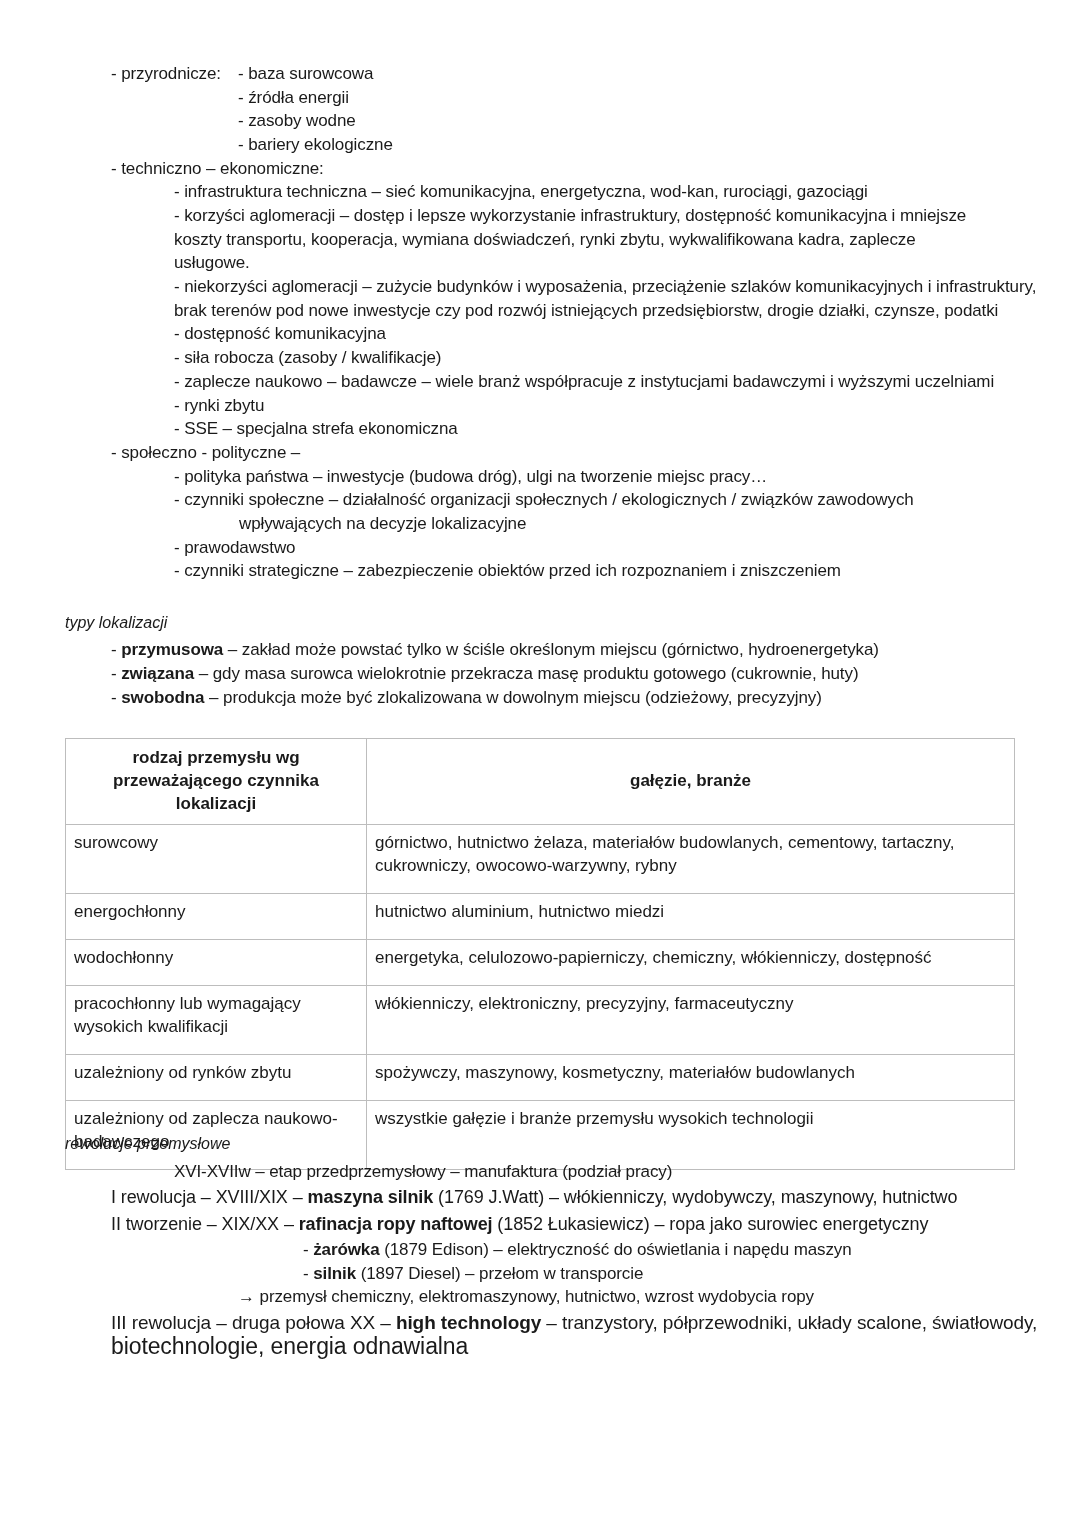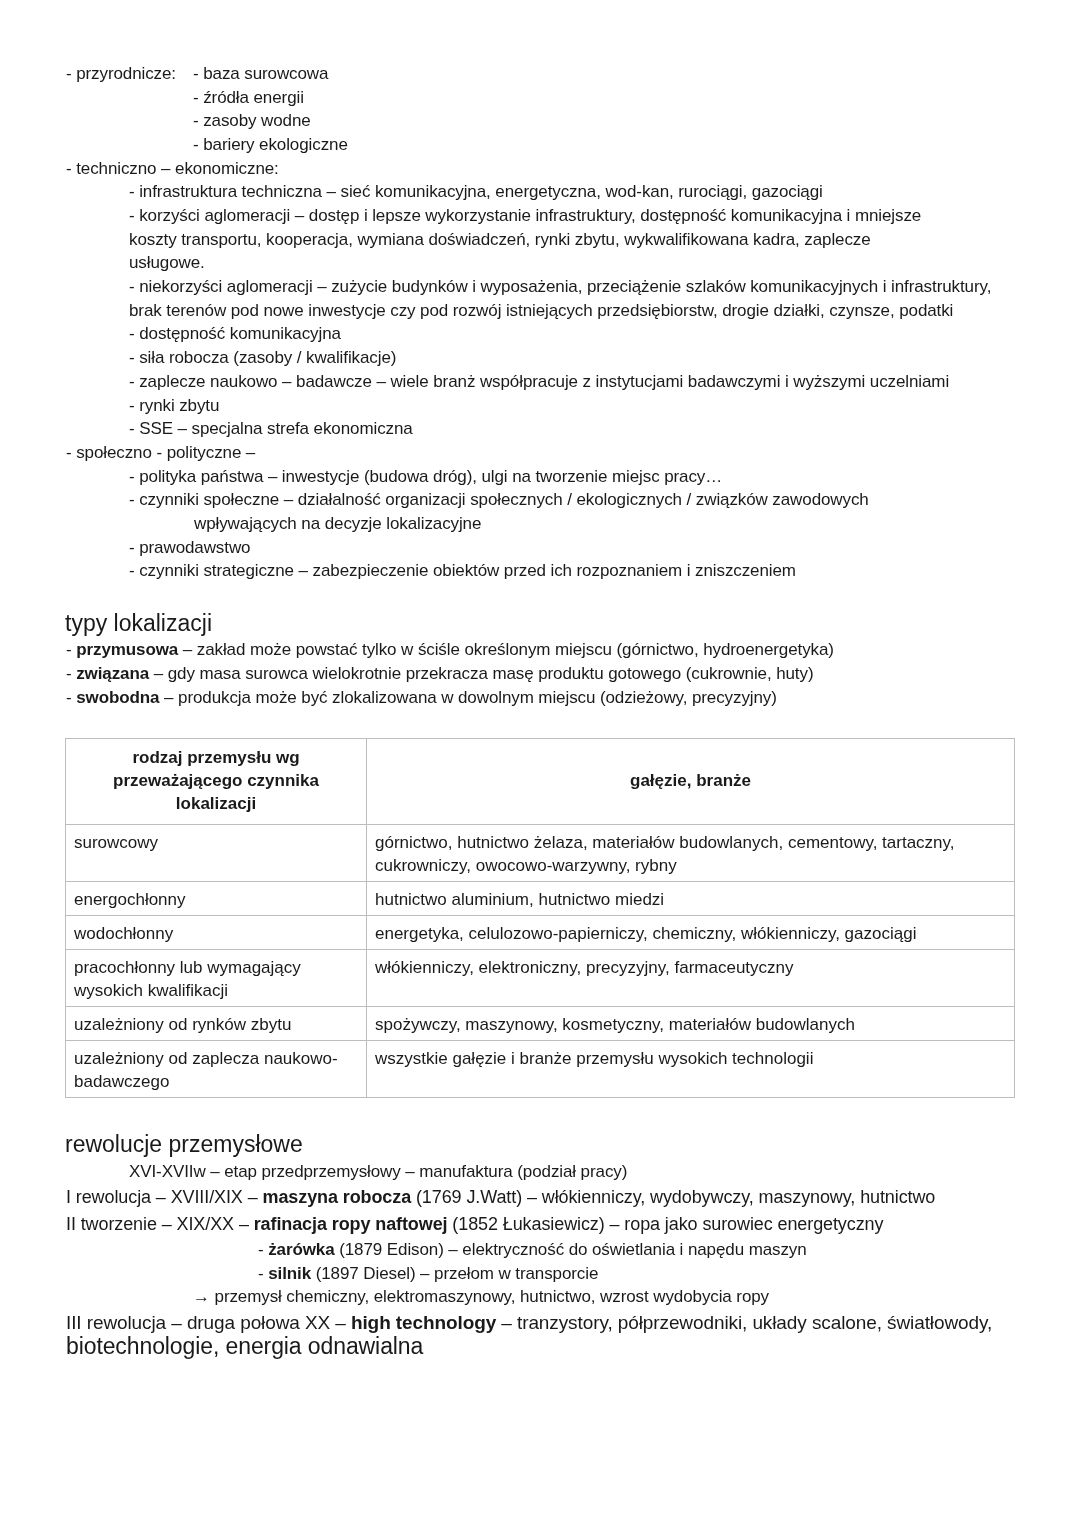--- a/index.html
+++ b/index.html
@@ -2,30 +2,30 @@
 <html><head>
   <meta charset="utf-8">
   <style>
     html, body { margin: 0; padding: 0; background: #ffffff; }
     body {
       width: 1080px; height: 1528px; position: relative; overflow: hidden;
       font-family: "Liberation Sans", "DejaVu Sans", sans-serif;
       color: #1a1a1a;
     }
     .page { position: absolute; left: 0; top: 0; width: 1080px; height: 1528px; }
-    .ln { position: absolute; white-space: nowrap; font-size: 17px; line-height: 23px; letter-spacing: -0.1px; }
+    .ln { position: absolute; white-space: nowrap; font-size: 17px; line-height: 23px; letter-spacing: -0.1px; margin-left: 45px; }
     .sm { font-size: 17px; }
-    .h { position: absolute; font-size: 23px; line-height: 28px; white-space: nowrap; }
+    .h { position: absolute; font-size: 16px; line-height: 28px; white-space: nowrap; font-style: italic; }
     b { font-weight: bold; }
     .tbl {
       position: absolute; left: 65px; top: 738px; width: 950px;
       border-collapse: collapse; font-size: 17px; line-height: 23px; border-radius: 20px;
     }
     .tbl td, .tbl th {
-      border: 1.5px solid #bdbdbd; vertical-align: top; padding: 6px 8px 4px 8px;
+      border: 1.5px solid #bdbdbd; vertical-align: top; padding: 6px 8px 16px 8px;
       font-weight: normal; text-align: left;
     }
     .tbl th { font-weight: bold; text-align: center; vertical-align: middle; padding: 2px 8px 4px 8px; }
     .tbl .c1 { width: 284px; }
     .tbl tr.hdr { height: 86px; }
   </style>
 </head>
 <body>
 
 <div class="page">
@@ -70,40 +70,40 @@
     <tr>
       <td>surowcowy</td>
       <td>górnictwo, hutnictwo żelaza, materiałów budowlanych, cementowy, tartaczny, cukrowniczy, owocowo-warzywny, rybny</td>
     </tr>
     <tr>
       <td>energochłonny</td>
       <td>hutnictwo aluminium, hutnictwo miedzi</td>
     </tr>
     <tr>
       <td>wodochłonny</td>
-      <td>energetyka, celulozowo-papierniczy, chemiczny, włókienniczy, gazociągi</td>
+      <td>energetyka, celulozowo-papierniczy, chemiczny, włókienniczy, dostępność</td>
     </tr>
     <tr>
       <td>pracochłonny lub wymagający wysokich kwalifikacji</td>
       <td>włókienniczy, elektroniczny, precyzyjny, farmaceutyczny</td>
     </tr>
     <tr>
       <td>uzależniony od rynków zbytu</td>
       <td>spożywczy, maszynowy, kosmetyczny, materiałów budowlanych</td>
     </tr>
     <tr>
       <td>uzależniony od zaplecza naukowo-badawczego</td>
       <td>wszystkie gałęzie i branże przemysłu wysokich technologii</td>
     </tr>
   </tbody>
     </table>
 
   <div class="h" style="left:65px;top:1130px">rewolucje przemysłowe</div>
   <div class="ln" style="left:129px;top:1160px">XVI-XVIIw – etap przedprzemysłowy – manufaktura (podział pracy)</div>
-  <div class="ln" style="left:66px;top:1186px;font-size:18px"><span>I rewolucja – XVIII/XIX – </span><b>maszyna robocza</b><span> (1769 J.Watt) – włókienniczy, wydobywczy, maszynowy, hutnictwo</span></div>
+  <div class="ln" style="left:66px;top:1186px;font-size:18px"><span>I rewolucja – XVIII/XIX – </span><b>maszyna silnik</b><span> (1769 J.Watt) – włókienniczy, wydobywczy, maszynowy, hutnictwo</span></div>
   <div class="ln" style="left:66px;top:1213px;font-size:18px"><span>II tworzenie – XIX/XX  – </span><b>rafinacja ropy naftowej</b><span> (1852 Łukasiewicz) – ropa jako surowiec energetyczny</span></div>
   <div class="ln" style="left:258px;top:1238px"><span>- </span><b>żarówka</b><span> (1879 Edison) – elektryczność do oświetlania i napędu maszyn</span></div>
   <div class="ln" style="left:258px;top:1262px"><span>- </span><b>silnik</b><span> (1897 Diesel) – przełom w transporcie</span></div>
   <div class="ln" style="left:193px;top:1285px">→ przemysł chemiczny, elektromaszynowy, hutnictwo, wzrost wydobycia ropy</div>
   <div class="ln" style="left:66px;top:1311px;font-size:19px"><span>III rewolucja – druga połowa XX – </span><b>high technology</b><span> – tranzystory, półprzewodniki, układy scalone, światłowody,</span></div>
   <div class="ln" style="left:66px;top:1335px;font-size:23px">biotechnologie, energia odnawialna</div>
 
 </div>
 
 </body></html>

